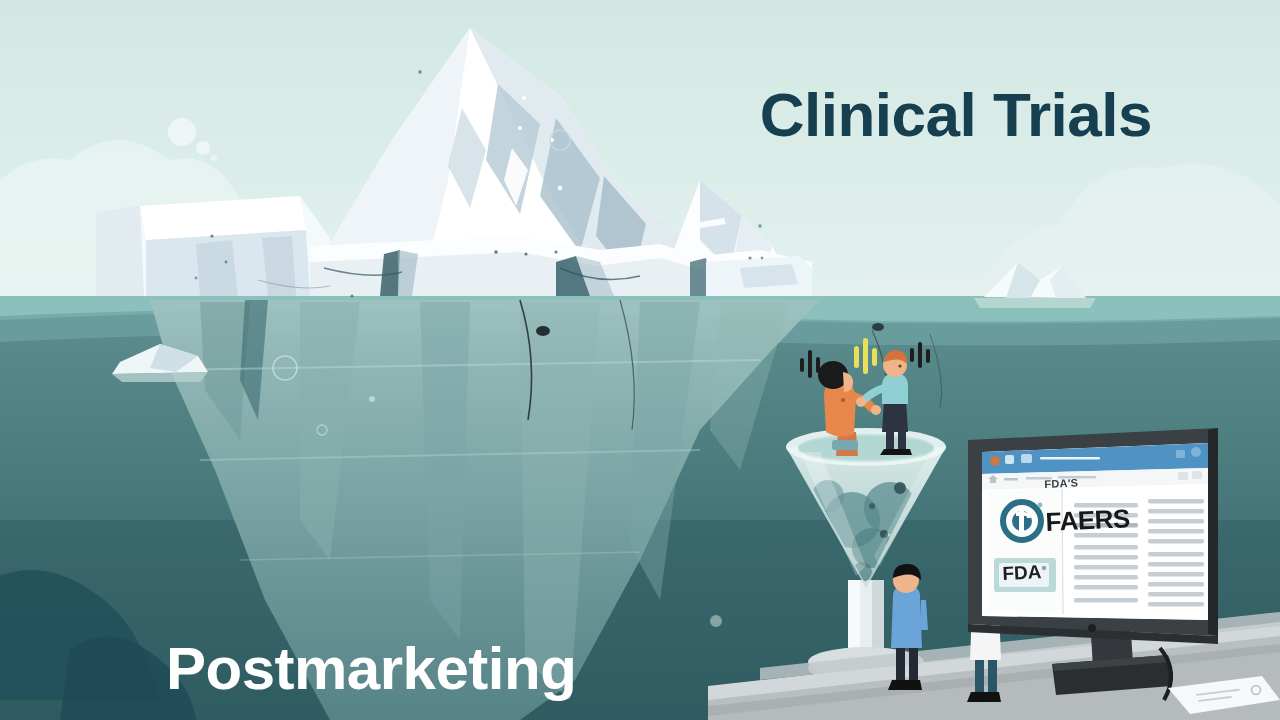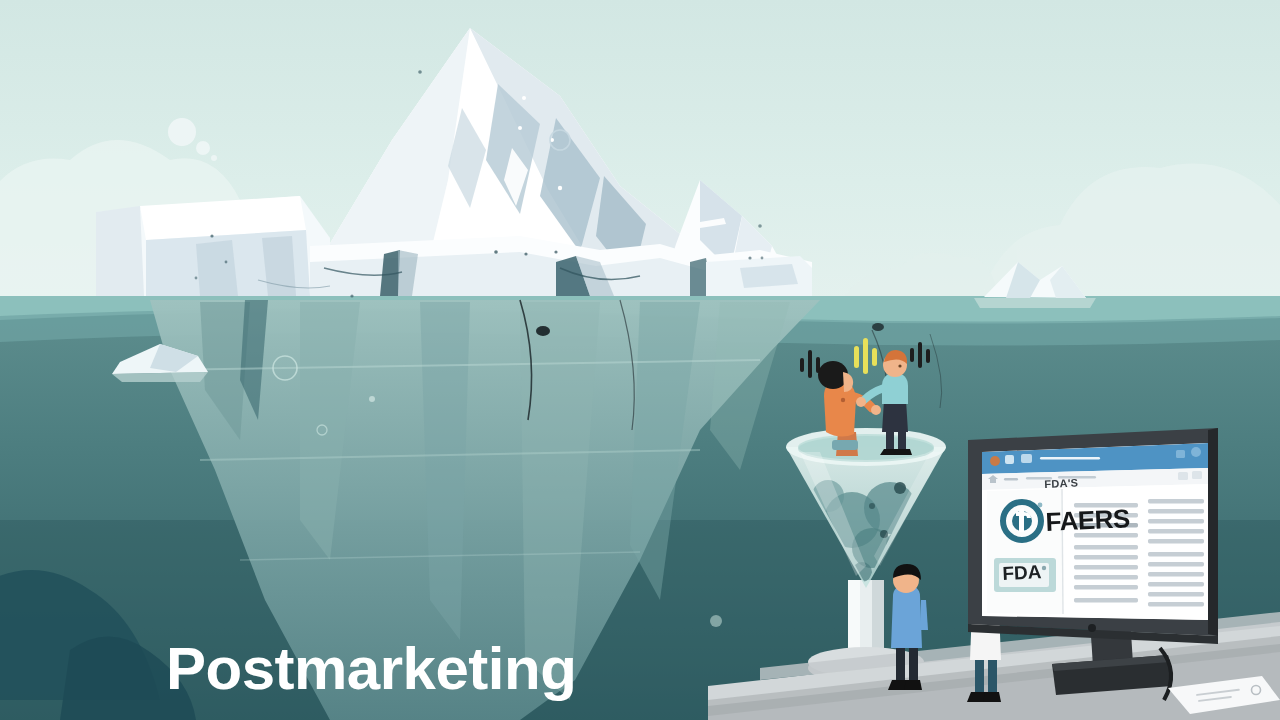--- a/index.html
+++ b/index.html
@@ -378,20 +378,21 @@
     <g>
       <path d="M1168 688 L1262 676 L1280 700 L1190 714 Z" fill="#f7f8f9"></path>
       <g fill="#c9ced2">
         <rect x="1196" y="694" width="44" height="2" rx="1" transform="rotate(-7 1196 694)"></rect>
         <rect x="1198" y="700" width="34" height="2" rx="1" transform="rotate(-7 1198 700)"></rect>
       </g>
       <circle cx="1256" cy="690" r="4.5" fill="none" stroke="#b9bfc4" stroke-width="1.6"></circle>
     </g>
   </svg>
 
+  <div class="headline" id="clinical-trials-title">Clinical Trials</div>
 
   <div class="headline" id="postmarketing-title">
     <span class="pm-line">Postmarketing</span>
     
   </div>
 
   <div style="position:absolute;left:1044px;top:478px;transform:rotate(-2.6deg);transform-origin:left top;
               font-size:11px;font-weight:bold;color:#3a3f44;letter-spacing:0.3px;">FDA'S</div>
 
   <div style="position:absolute;left:1045px;top:507px;transform:rotate(-2.6deg);transform-origin:left top;

